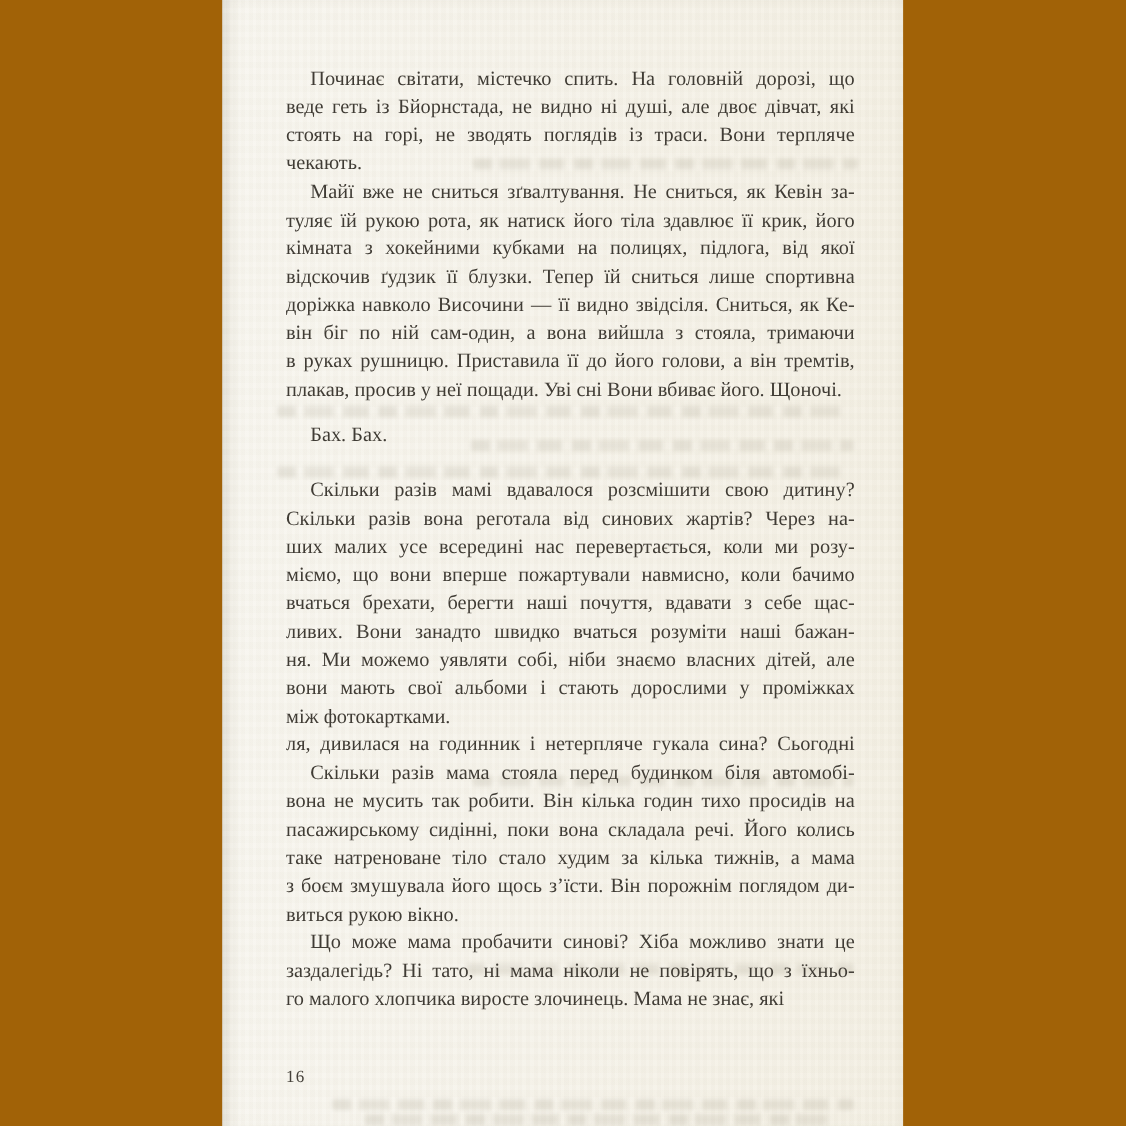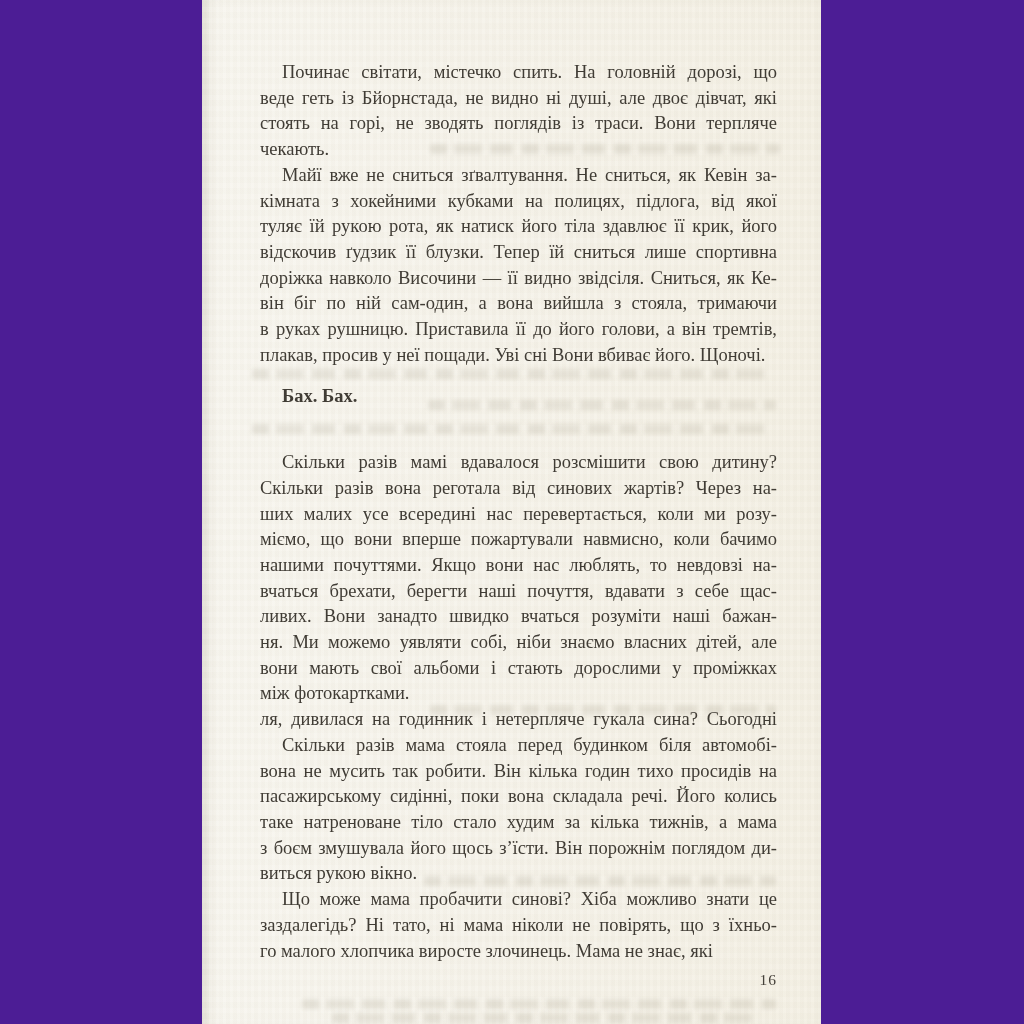--- a/index.html
+++ b/index.html
@@ -5,21 +5,21 @@
   html, body { margin: 0; padding: 0; }
   body {
     width: 1024px; height: 1024px;
     background: #ffffff;
     font-family: "Liberation Serif", "DejaVu Serif", serif;
     overflow: hidden;
   }
   #canvas {
     position: relative;
     width: 1024px; height: 1024px;
-    background: #4c1d95;
+    background: #a16207;
     overflow: hidden;
   }
   .book-page {
     position: absolute;
     left: 202px; top: 0;
     width: 619px; height: 1024px;
     background: linear-gradient(90deg, #f8f6ef 0%, #f6f3ea 45%, #f4f0e4 100%);
     box-shadow:
       inset 12px 0 16px -12px rgba(95, 85, 60, 0.30),
       inset -5px 0 10px -8px rgba(95, 85, 60, 0.15);
@@ -42,26 +42,26 @@
     line-height: 25.7px;
     z-index: 2;
   }
   .line {
     text-align: justify;
     text-align-last: justify;
   }
   .line.last { text-align-last: left; }
   .line.indent { padding-left: 22px; }
   .para.gap-before { margin-top: 16px; }
-  .para.gap-after { margin-bottom: 40px; font-weight: bold; }
+  .para.gap-after { margin-bottom: 24px; }
   .page-number {
     position: absolute;
     left: 58px; top: 971px;
     width: 517px;
-    text-align: right;
+    text-align: left;
     color: #45413a;
     font-size: 15.5px;
     letter-spacing: 1px;
     z-index: 2;
   }
   
   .bleed {
     position: absolute;
     height: 10px;
     border-radius: 3px;
@@ -93,37 +93,36 @@
 
     <div class="page-text" id="text-block">
         <div class="para">
           <div class="line indent">Починає світати, містечко спить. На головній дорозі, що</div>
           <div class="line">веде геть із Бйорнстада, не видно ні душі, але двоє дівчат, які</div>
           <div class="line">стоять на горі, не зводять поглядів із траси. Вони терпляче</div>
           <div class="line last">чекають.</div>
         </div>
         <div class="para">
           <div class="line indent">Майї вже не сниться зґвалтування. Не сниться, як Кевін за-</div>
+          <div class="line">туляє їй рукою рота, як натиск його тіла здавлює її крик, його</div>
           <div class="line">кімната з хокейними кубками на полицях, підлога, від якої</div>
-          <div class="line">туляє їй рукою рота, як натиск його тіла здавлює її крик, його</div>
           <div class="line">відскочив ґудзик її блузки. Тепер їй сниться лише спортивна</div>
           <div class="line">доріжка навколо Височини — її видно звідсіля. Сниться, як Ке-</div>
           <div class="line">він біг по ній сам-один, а вона вийшла з стояла, тримаючи</div>
           <div class="line">в руках рушницю. Приставила її до його голови, а він тремтів,</div>
           <div class="line last">плакав, просив у неї пощади. Уві сні Вони вбиває його. Щоночі.</div>
         </div>
         <div class="para gap-before gap-after">
           <div class="line indent last">Бах. Бах.</div>
         </div>
         <div class="para">
           <div class="line indent">Скільки разів мамі вдавалося розсмішити свою дитину?</div>
           <div class="line">Скільки разів вона реготала від синових жартів? Через на-</div>
           <div class="line">ших малих усе всередині нас перевертається, коли ми розу-</div>
           <div class="line">міємо, що вони вперше пожартували навмисно, коли бачимо</div>
-          <div class="line">нашими почуттями. Якщо вони нас люблять, то невдовзі на-</div>
           <div class="line">вчаться брехати, берегти наші почуття, вдавати з себе щас-</div>
           <div class="line">ливих. Вони занадто швидко вчаться розуміти наші бажан-</div>
           <div class="line">ня. Ми можемо уявляти собі, ніби знаємо власних дітей, але</div>
           <div class="line">вони мають свої альбоми і стають дорослими у проміжках</div>
           <div class="line last">між фотокартками.</div>
         </div>
         <div class="para">
           <div class="line">ля, дивилася на годинник і нетерпляче гукала сина? Сьогодні</div>
           <div class="line indent">Скільки разів мама стояла перед будинком біля автомобі-</div>
           <div class="line">вона не мусить так робити. Він кілька годин тихо просидів на</div>

